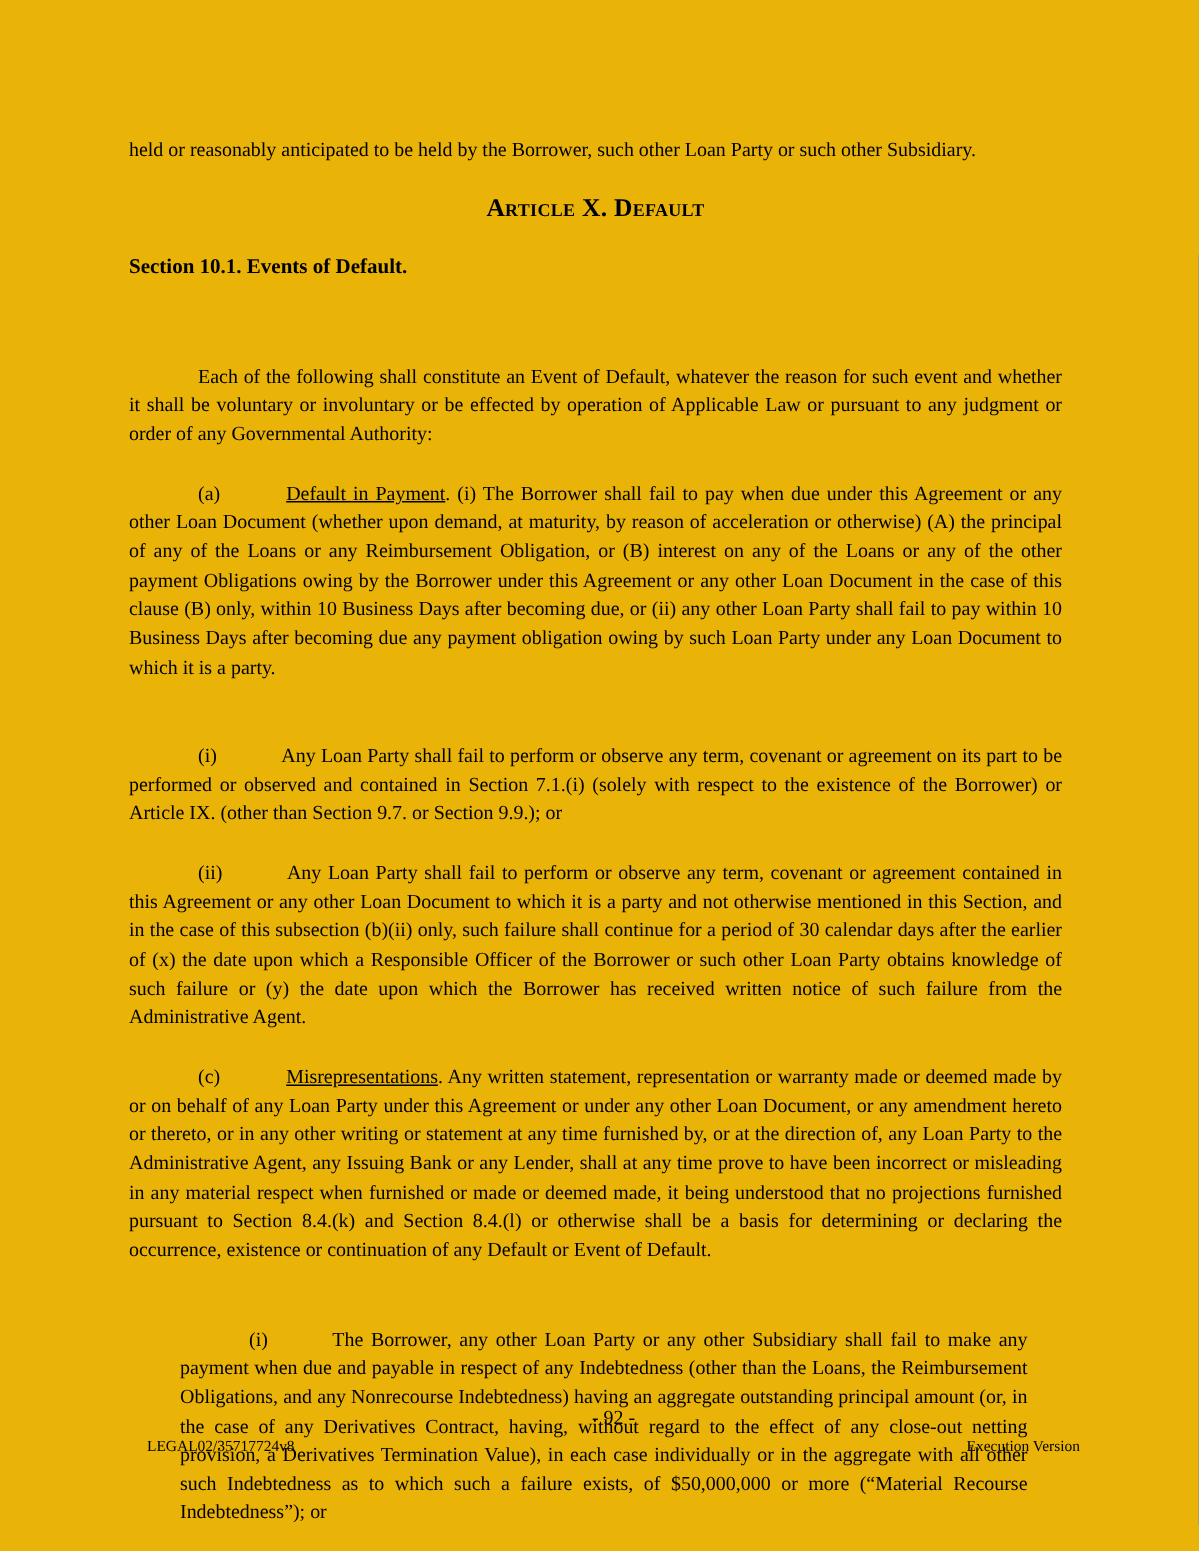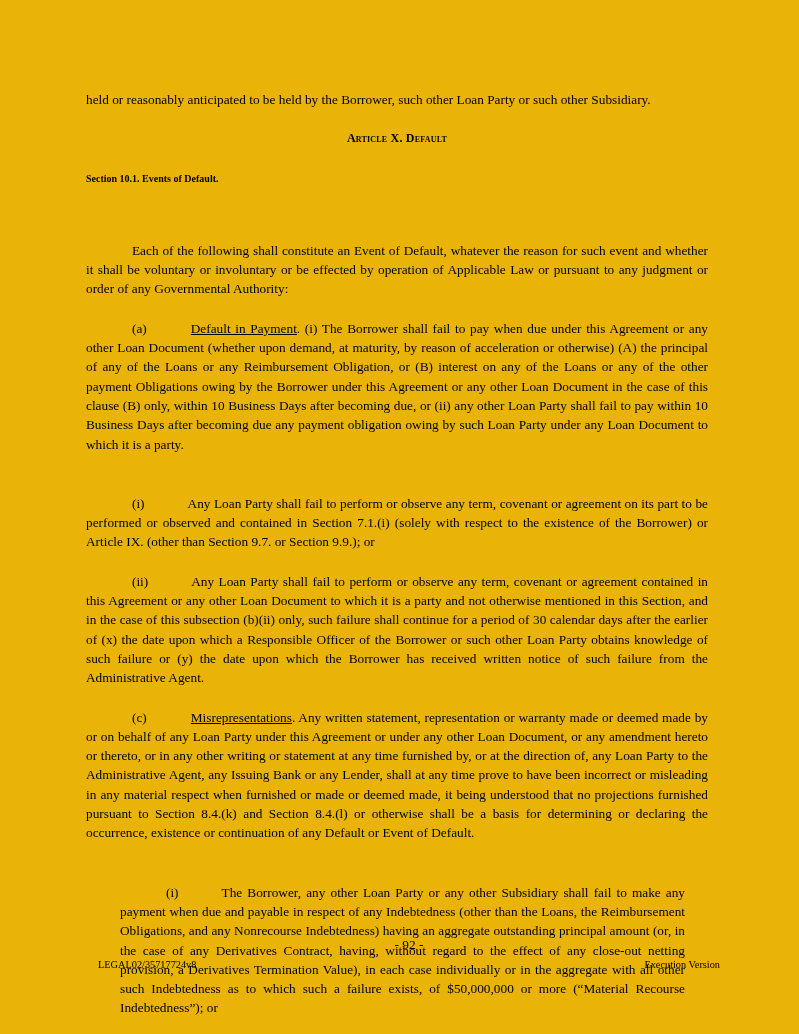--- a/index.html
+++ b/index.html
@@ -38,28 +38,28 @@
   }
   .body-text {
     font-size: 13.3px;
     line-height: 19.3px;
     text-align: justify;
   }
   .gap-md { height: 20px; }
   .article-heading {
     text-align: center;
     font-weight: bold;
-    font-size: 12px;
+    font-size: 17px;
     line-height: 19.3px;
     font-variant: small-caps;
     letter-spacing: 0.2px;
   }
   .section-heading {
     font-weight: bold;
-    font-size: 10px;
+    font-size: 14px;
     line-height: 19.3px;
     text-align: left;
   }
   .first-indent {
     text-indent: 46px;
     margin-top: 33px;
   }
   .u { text-decoration: underline; }
   
   .clause-a {

